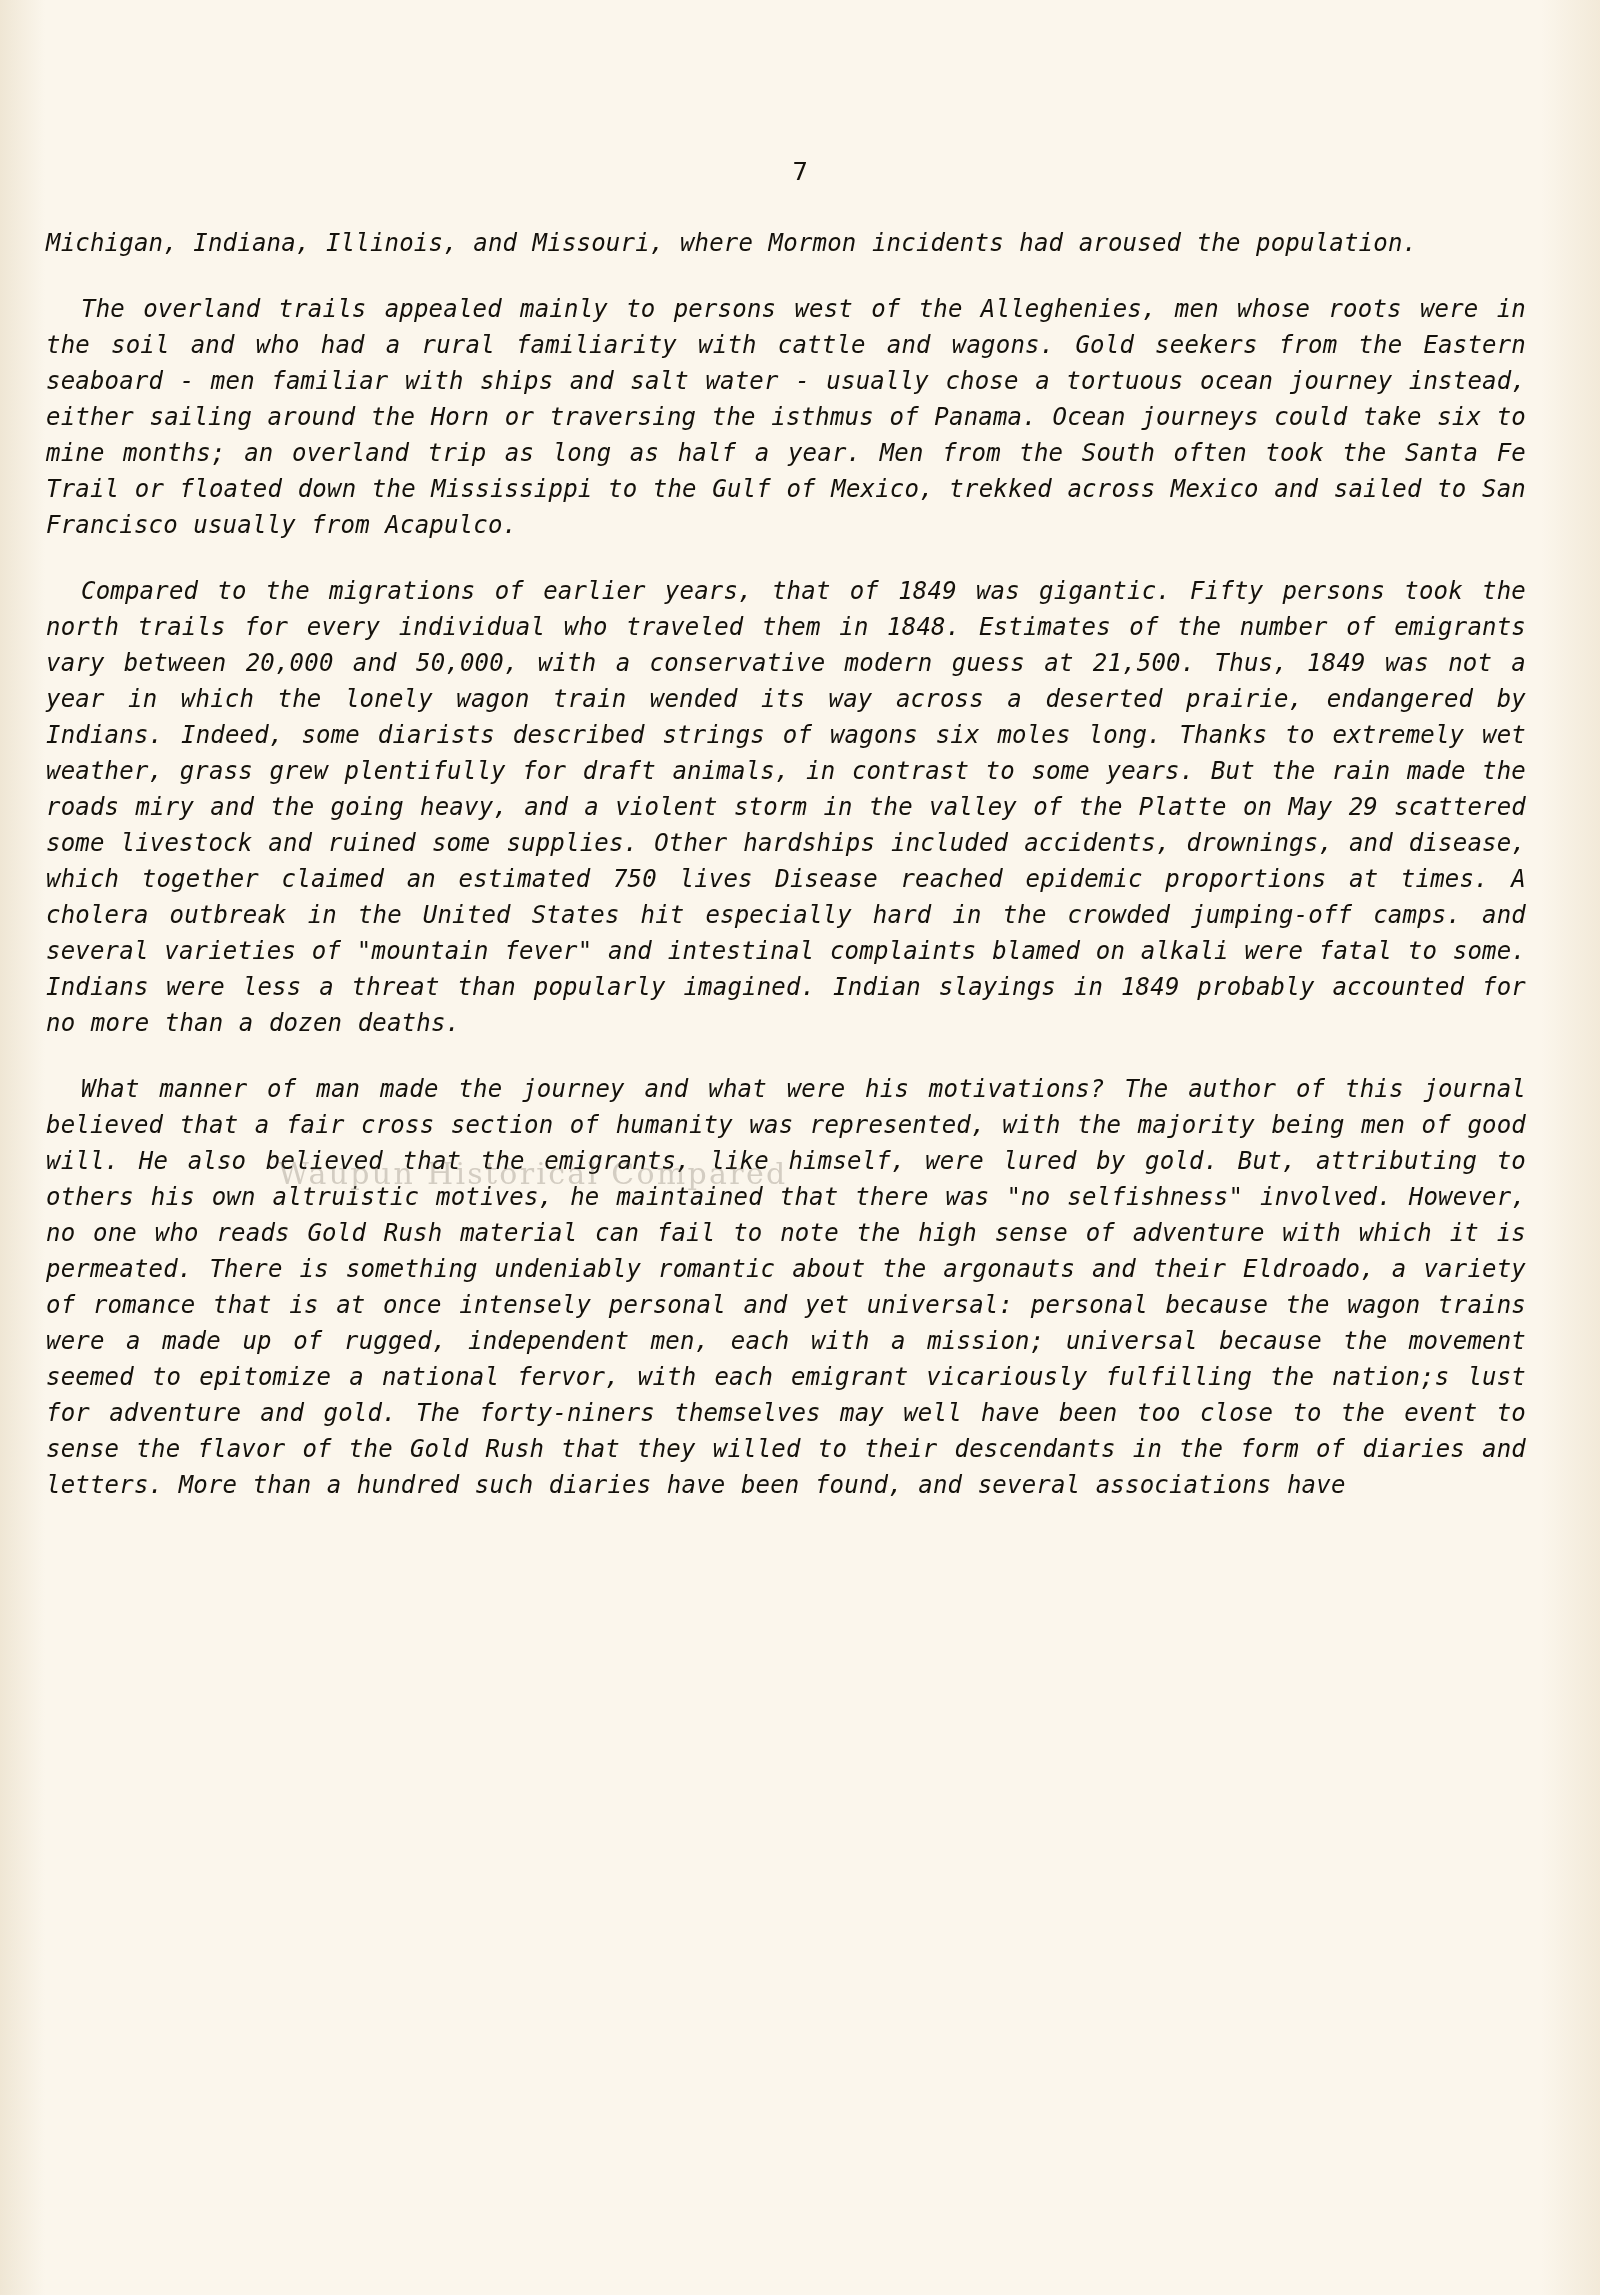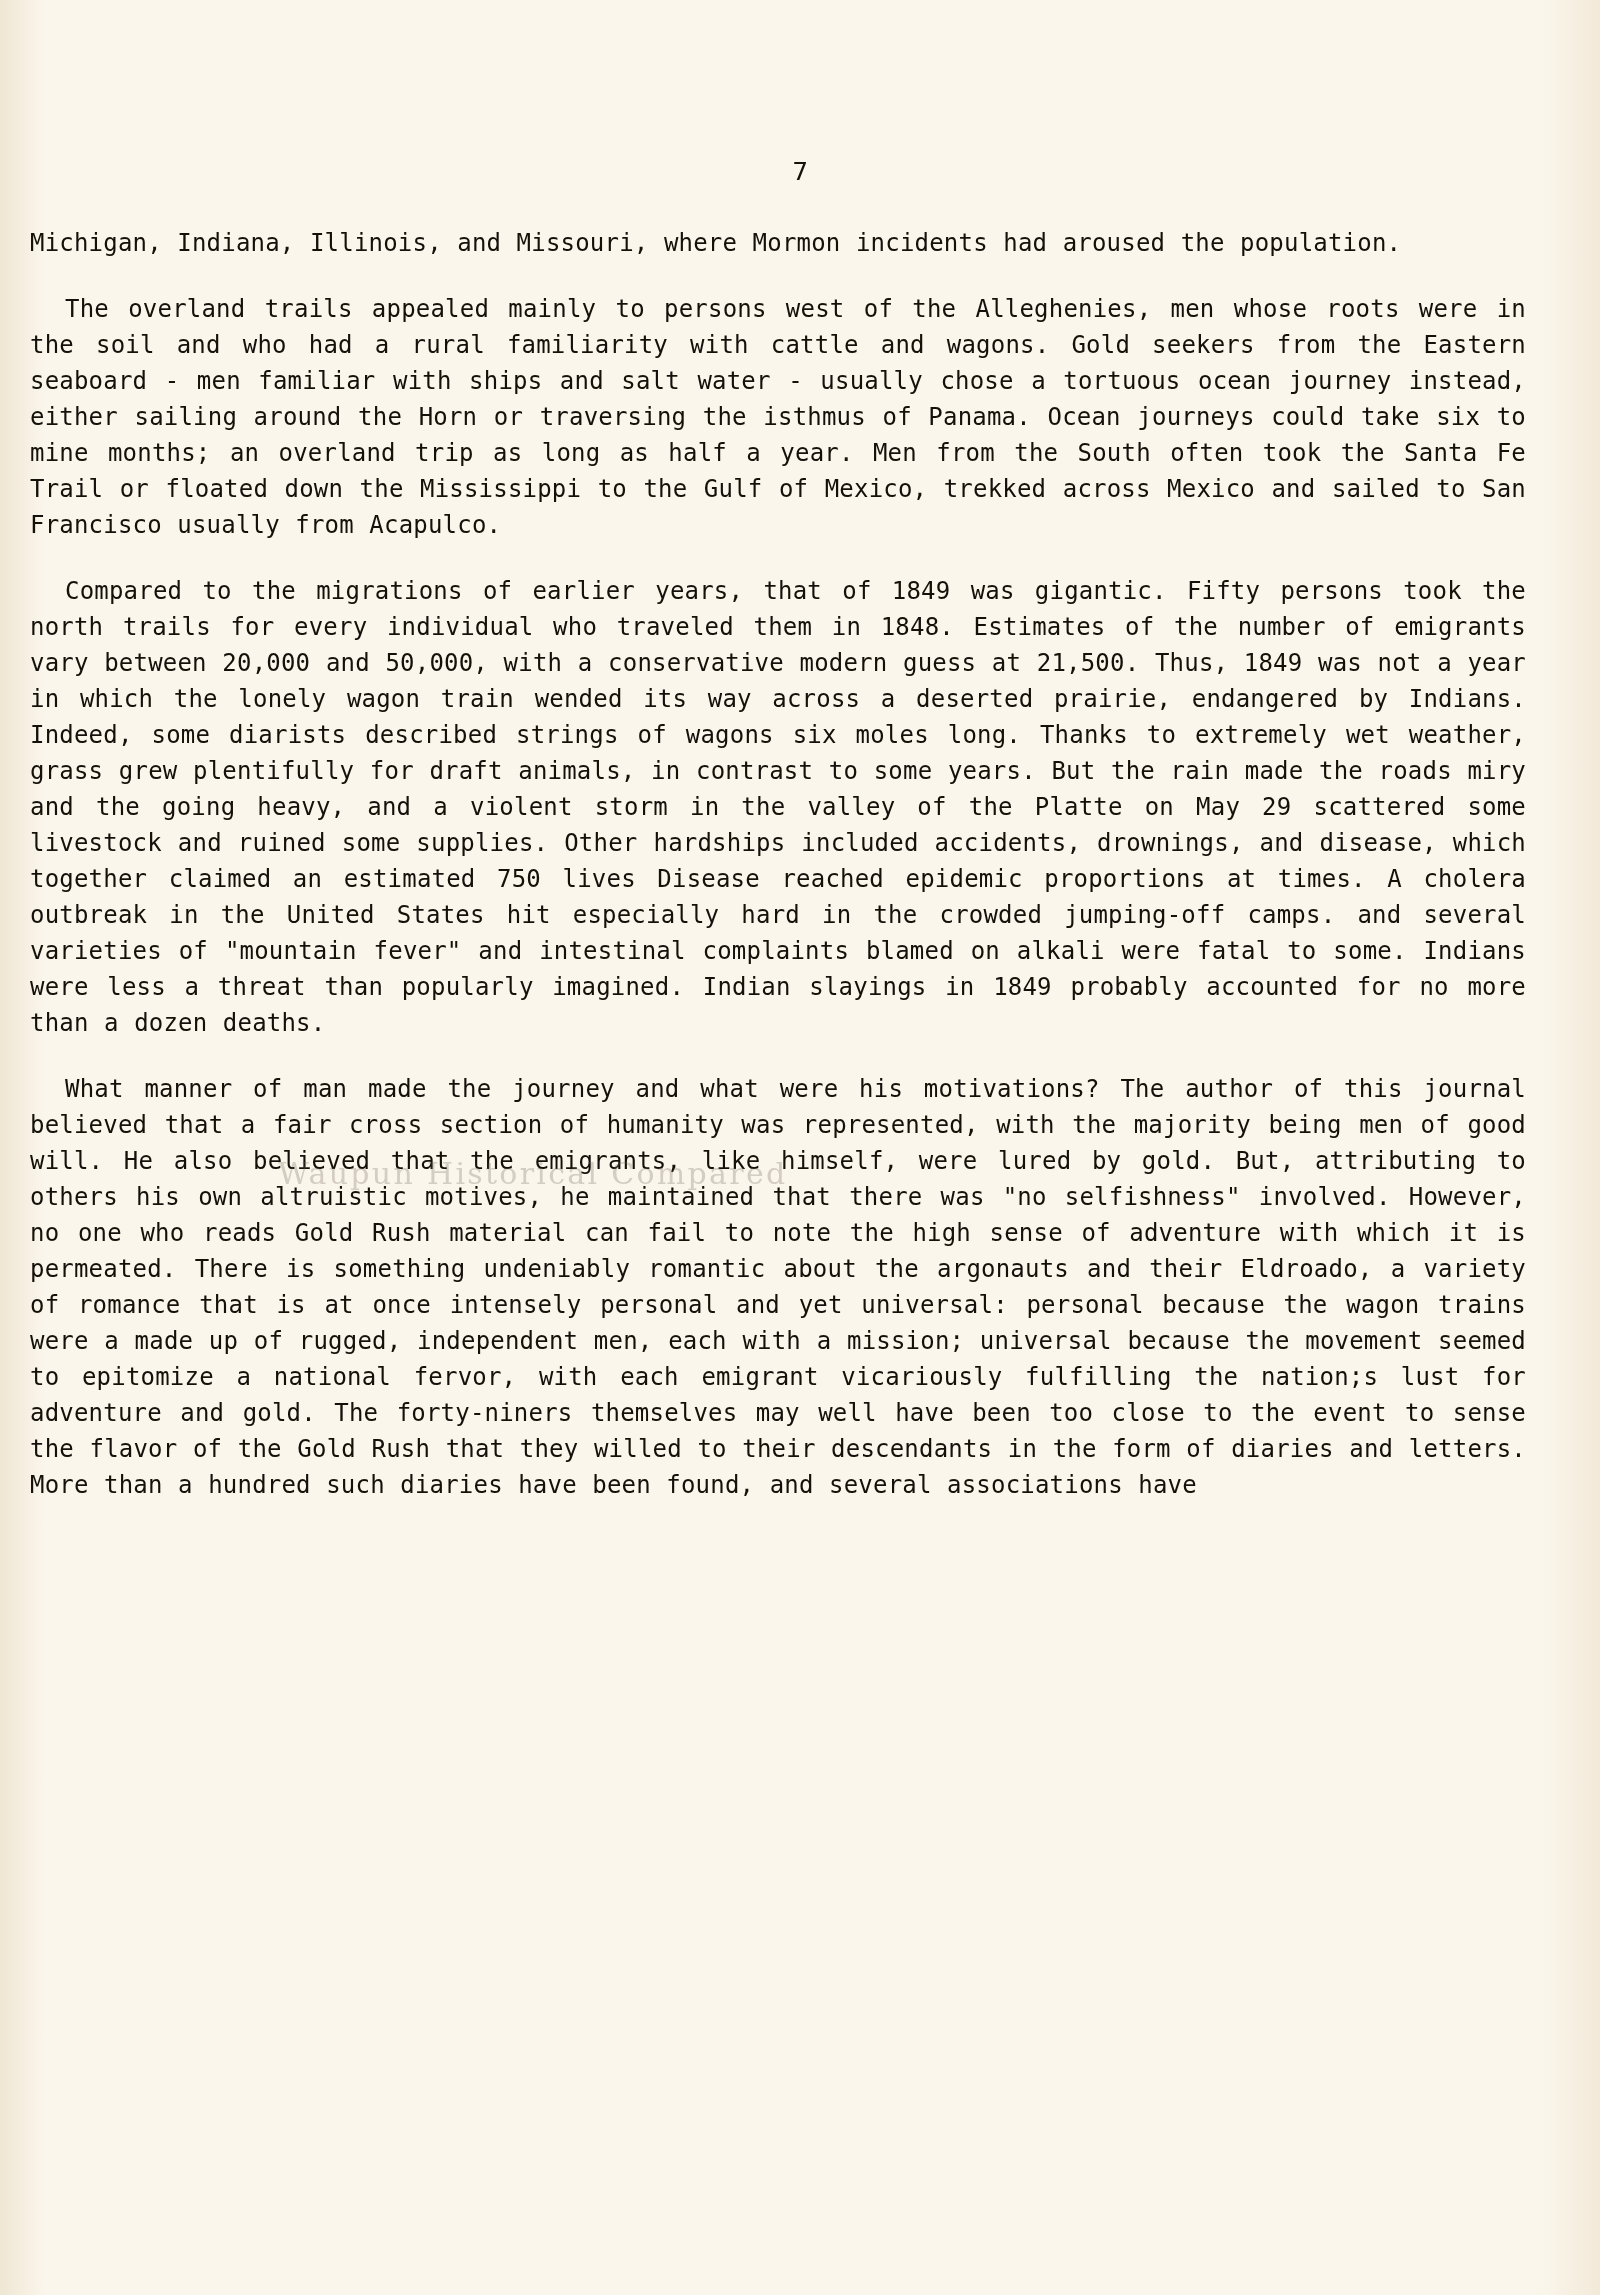--- a/index.html
+++ b/index.html
@@ -48,28 +48,29 @@
     letter-spacing: 0.8px;
   }
   .content {
     position: absolute;
     left: 30px;
     top: 225px;
     width: 1496px;
     padding: 0 0 0 0;
   }
   p.para {
-    margin: 0 0 30px 0;
+    margin: 0 0 30px 16px;
     font-size: 24px;
     line-height: 36px;
     color: #14110b;
     text-align: justify;
     text-justify: inter-word;
     letter-spacing: 0.2px;
     word-spacing: 0.8px;
+    font-style: italic;
   }
   p.indent {
     text-indent: 35px;
   }
   p.last {
     margin-bottom: 0;
   }
   .watermark {
     position: absolute;
     left: 278px;

